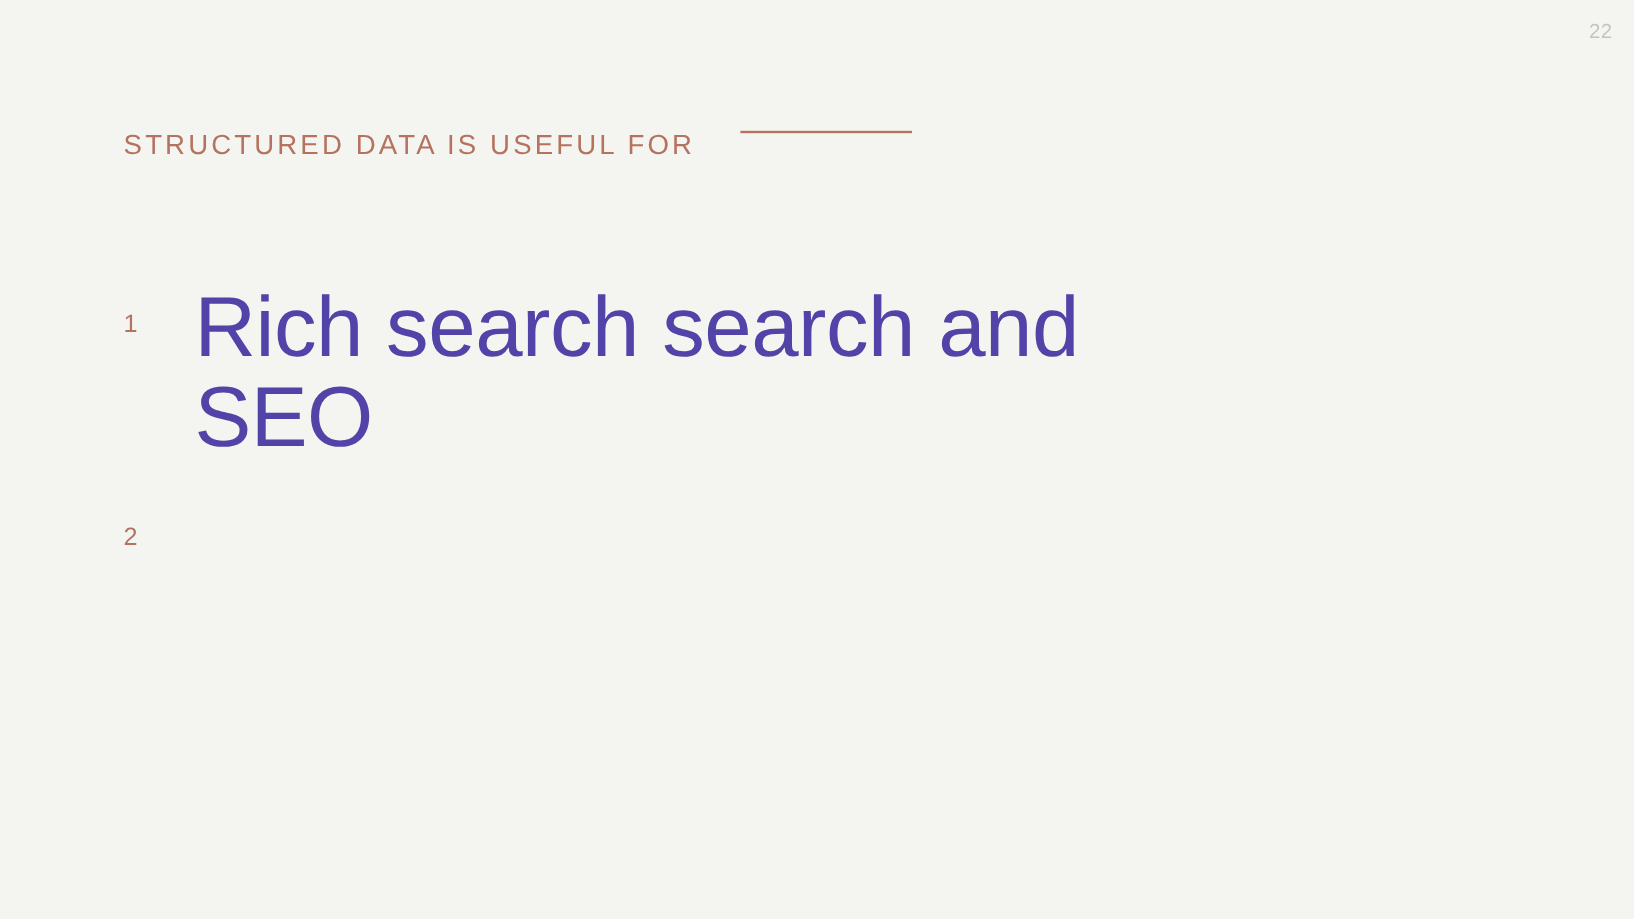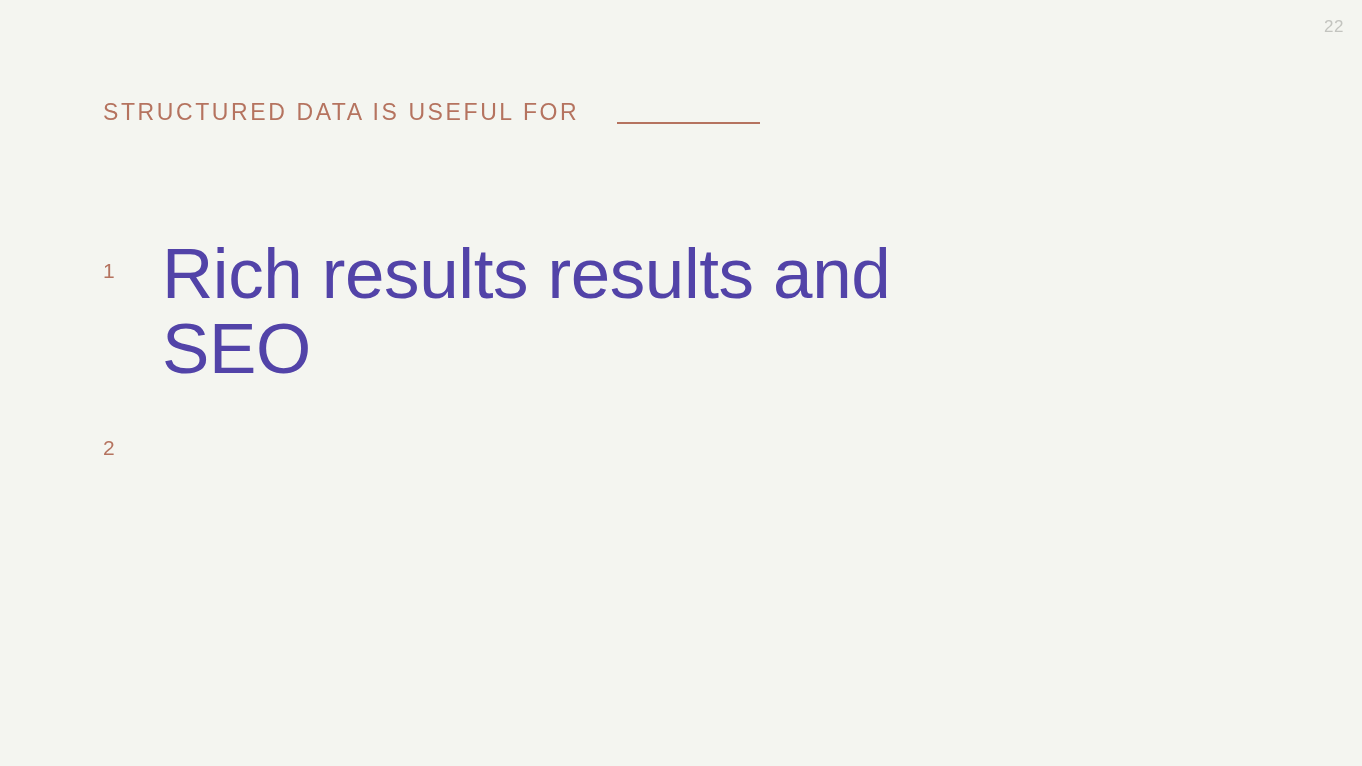--- a/index.html
+++ b/index.html
@@ -28,23 +28,23 @@
     font-size: 17px;
     color: #c3c4bf;
     letter-spacing: 0.5px;
     line-height: 1;
   }
 
   
   .eyebrow-row {
     position: absolute;
     left: 103px;
-    top: 94px;
+    top: 109px;
     display: flex;
-    align-items: flex-end;
+    align-items: flex-start;
     height: 30px;
   }
   .eyebrow-title {
     font-size: 23px;
     color: #b5735f;
     letter-spacing: 2.6px;
     text-transform: uppercase;
     white-space: nowrap;
     line-height: 1;
     font-weight: 400;
@@ -99,21 +99,21 @@
 
   <div class="eyebrow-row">
     <div class="eyebrow-title">Structured data is useful for</div>
     <div class="eyebrow-rule"></div>
   </div>
 
   <div class="list">
 
     <div class="list-item">
       <div class="item-number">1</div>
-      <div class="item-text">Rich results results and SEO</div>
+      <div class="item-text">Rich search search and SEO</div>
     </div>
 
     <div class="list-item">
       <div class="item-number">2</div>
     </div>
 
   </div>
 
 </div>
 

